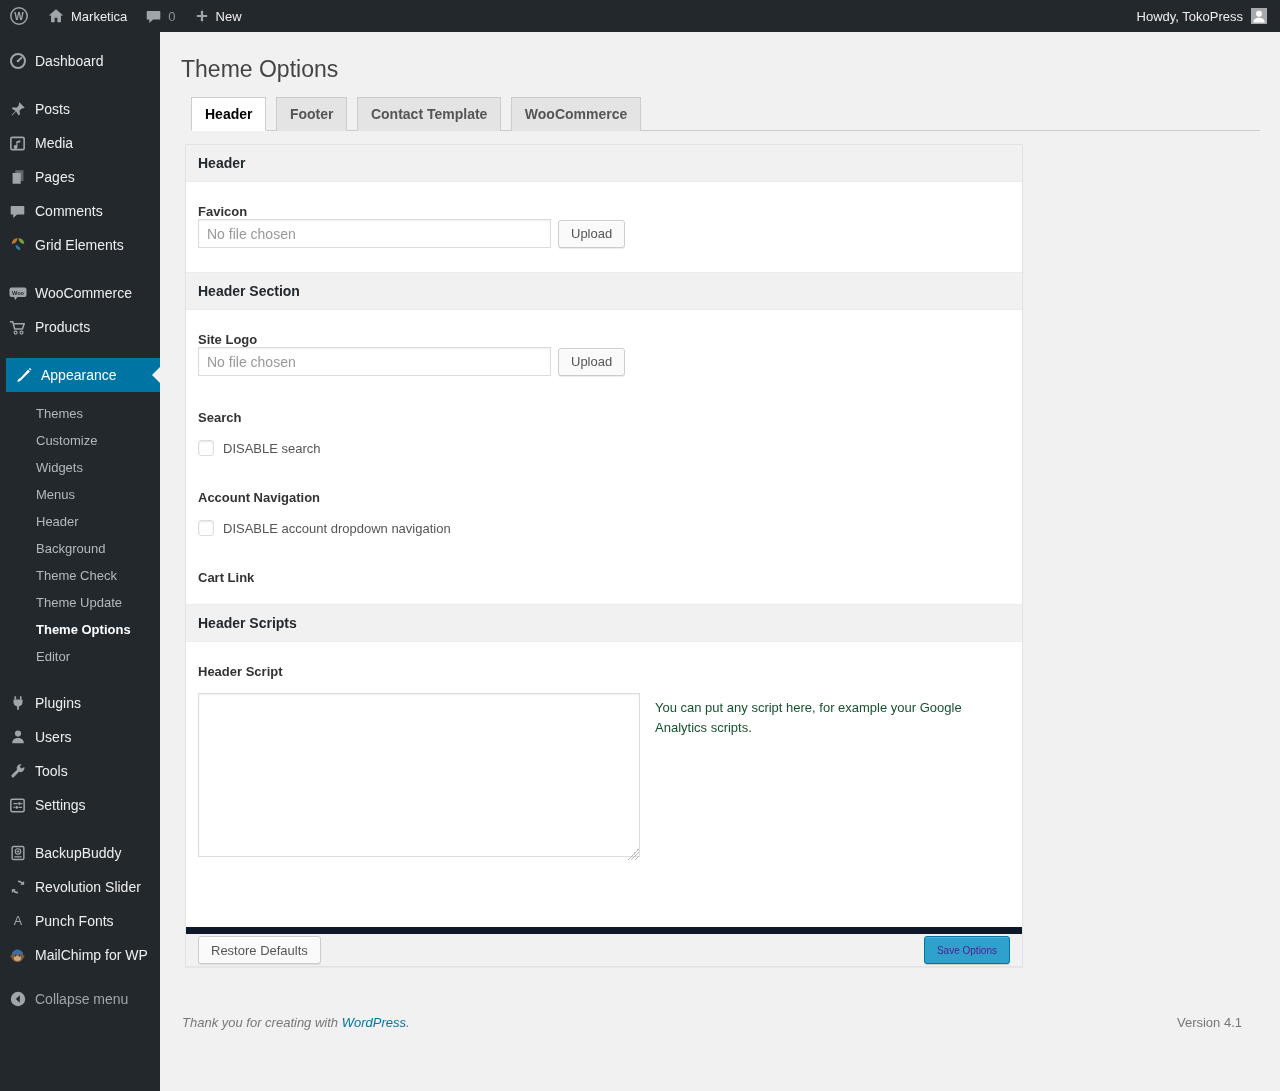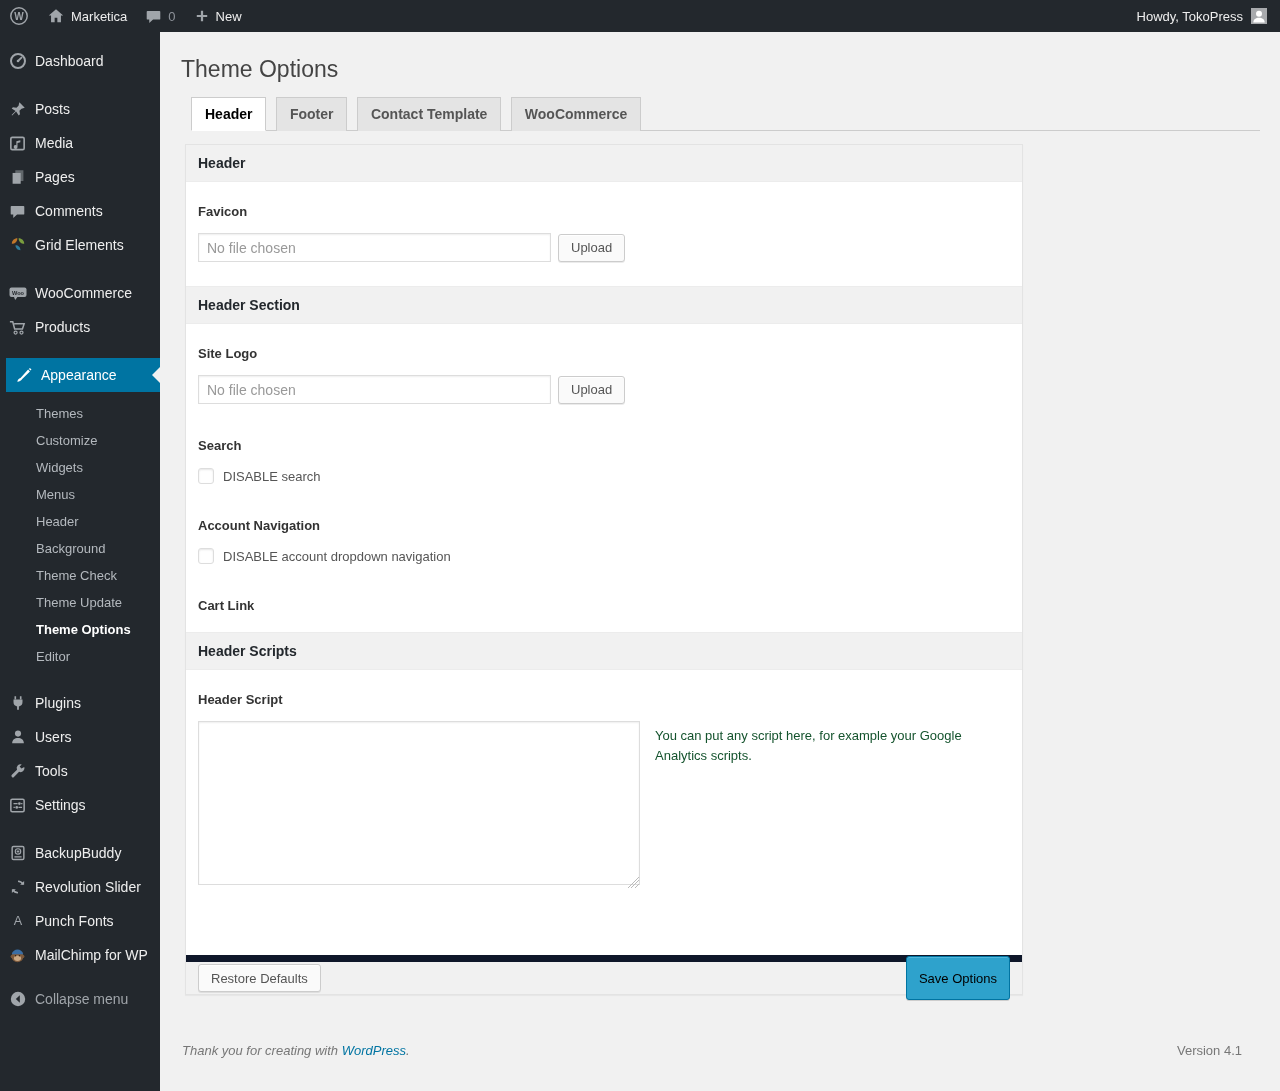--- a/index.html
+++ b/index.html
@@ -62,21 +62,21 @@
     border:1px solid #e3e3e3; box-shadow:0 1px 1px rgba(0,0,0,.04);
   }
   .section-bar {
     background:#f1f1f1; border-bottom:1px solid #ececec;
     padding:10px 12px; font-size:14px; font-weight:600; color:#23282d;
   }
   .section-bar.mid { border-top:1px solid #ececec; margin-top:24px; }
   .section-body { padding:0 12px; }
   .field-label { font-size:13px; font-weight:bold; color:#333; margin-top:22px; }
   .field-label.spaced { margin-top:34px; }
-  .upload-row { margin-top:14px; display:flex; align-items:center; }
+  .upload-row { display:flex; align-items:center; }
   .file-input {
     width:353px; height:29px; border:1px solid #ddd; background:#fff;
     font-size:14px; color:#32373c; padding:0 8px; font-family:"Liberation Sans",sans-serif;
     box-shadow:inset 0 1px 2px rgba(0,0,0,.07); border-radius:0;
   }
   .file-input::placeholder { color:#999; opacity:1; }
   .btn-secondary {
     margin-left:7px; height:28px; padding:0 12px; background:#fafafa;
     border:1px solid #ccc; border-radius:3px; color:#555; font-size:13px;
     font-family:"Liberation Sans",sans-serif; cursor:pointer;
@@ -99,22 +99,22 @@
     background:
       linear-gradient(135deg, transparent 0 50%, #bbb 50% 55%, transparent 55% 65%, #bbb 65% 70%, transparent 70% 80%, #bbb 80% 85%, transparent 85%);
   }
   .help-text { margin-left:15px; padding-top:5px; width:310px; font-size:13px; color:#14532d; line-height:1.55; }
   .panel-footer {
     margin-top:14px; background:#f1f1f1; border-top:7px solid #0f172a;
     padding:6px 12px; height:39px; display:flex; align-items:center; justify-content:space-between;
   }
   .btn-restore { margin-left:0; }
   .btn-primary {
-    height:44px; padding:0 12px; background:#2ea2cc; border:1px solid #0074a2;
-    border-radius:3px; color:#000000; font-size:13px; font-family:"Liberation Sans",sans-serif;
+    height:28px; padding:0 12px; background:#2ea2cc; border:1px solid #0074a2;
+    border-radius:3px; color:#4c1d95; font-size:10px; font-family:"Liberation Sans",sans-serif;
     cursor:pointer; box-shadow:inset 0 1px 0 rgba(120,200,230,.5), 0 1px 0 rgba(0,0,0,.15);
   }
 
   .page-footer { display:flex; justify-content:space-between; align-items:center; margin:48px 18px 0 1px; font-size:13px; color:#777; }
   .thanks { font-style:italic; }
   .thanks a { color:#0074a2; text-decoration:none; cursor:pointer; }
   .version { color:#777; }
 </style>
 </head>
 <body>

